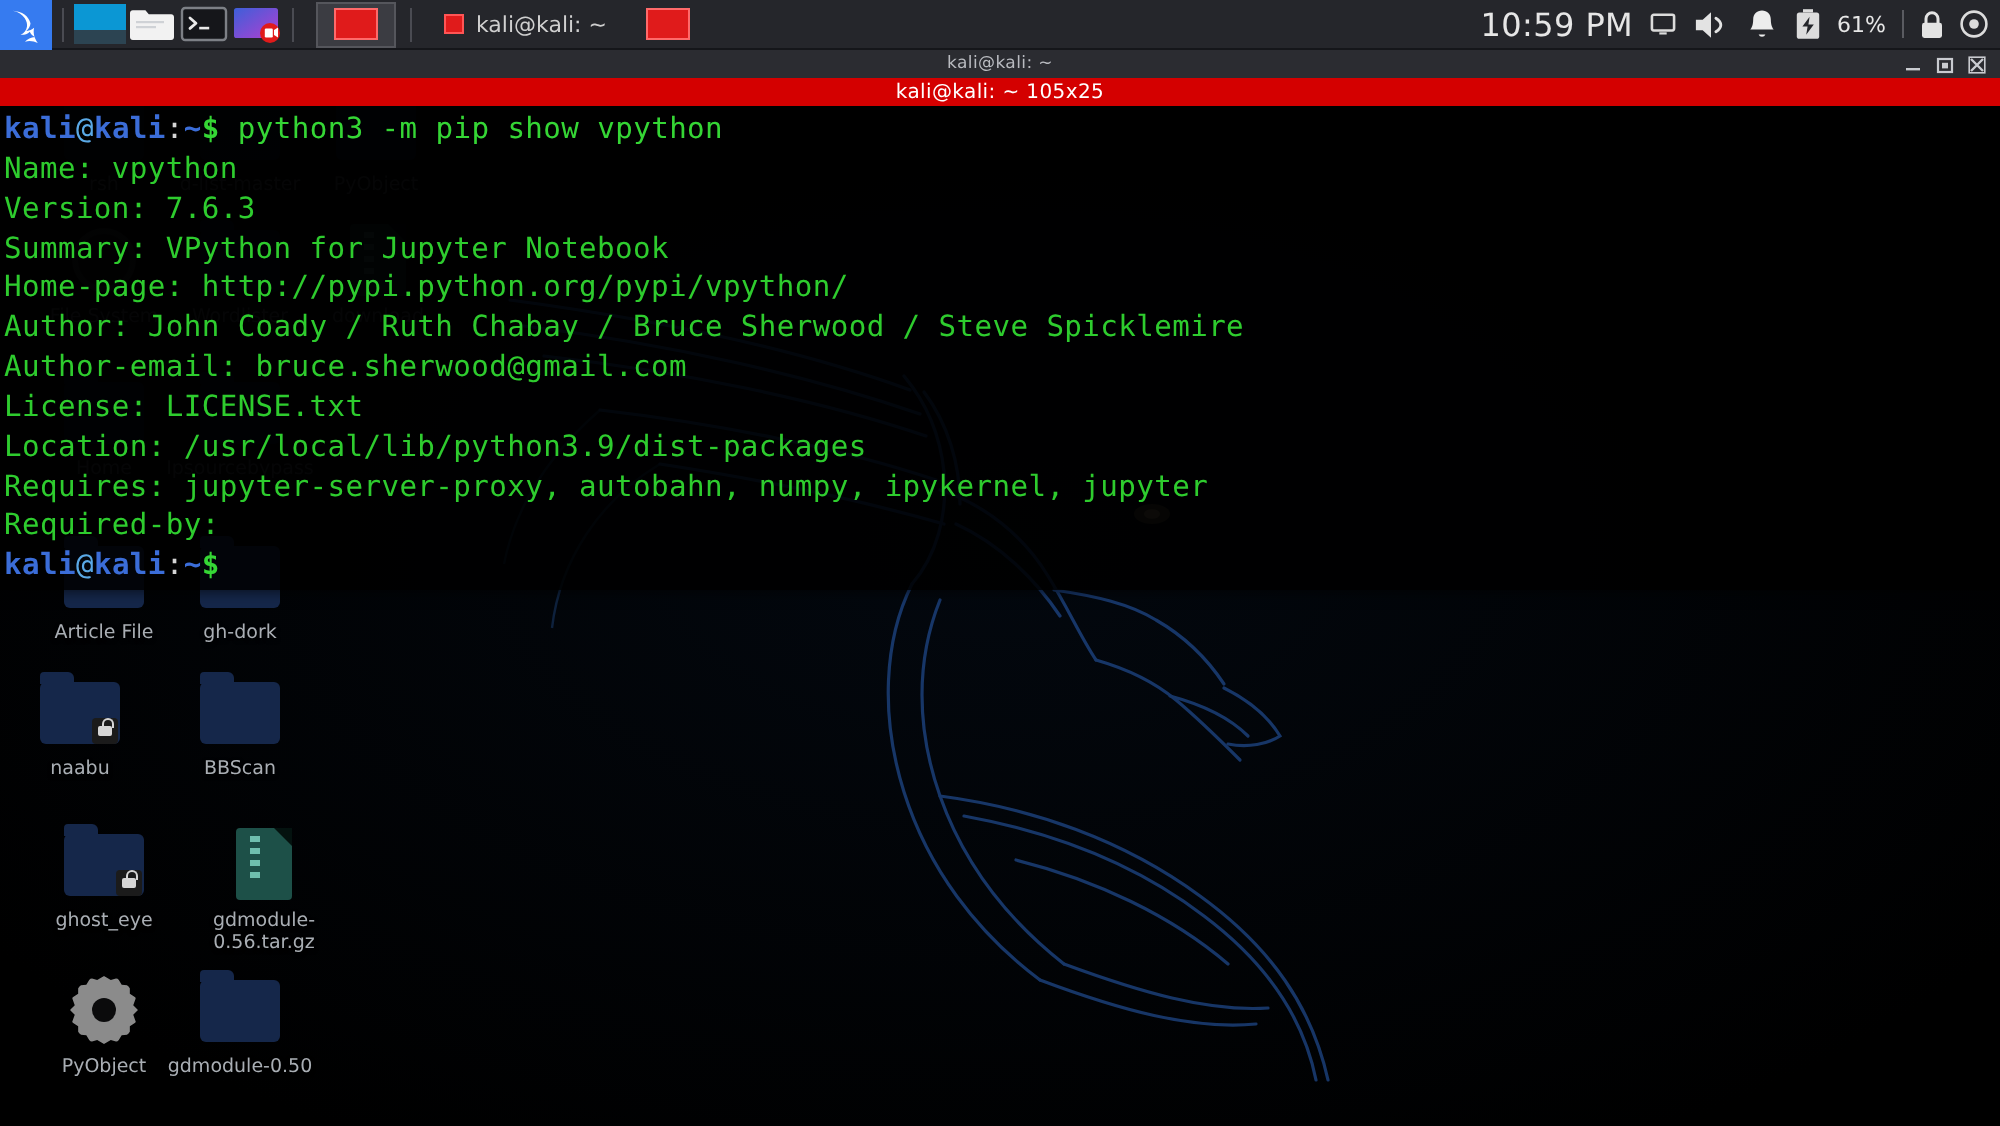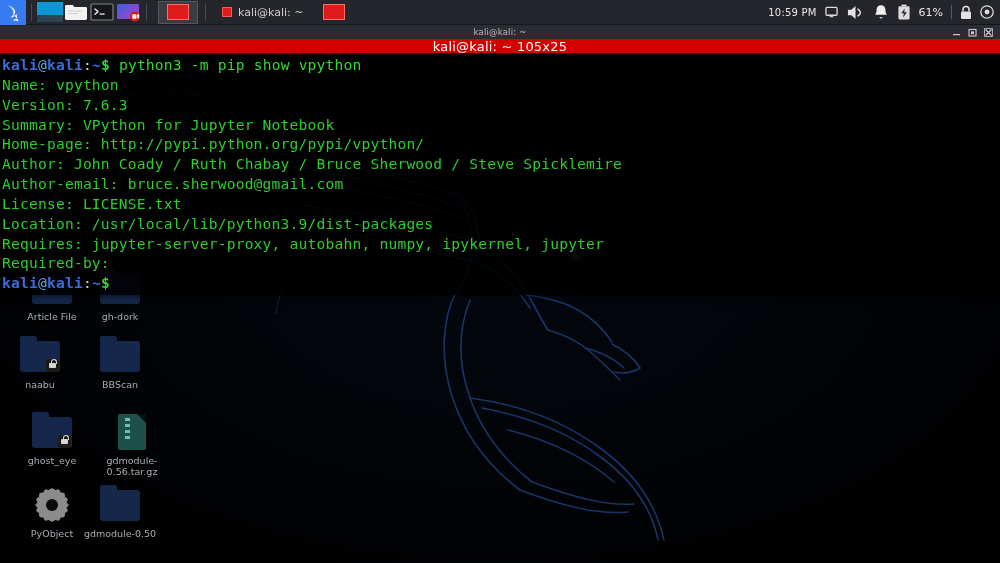--- a/index.html
+++ b/index.html
@@ -80,21 +80,21 @@
     max-width: 180px;
     white-space: nowrap; overflow: hidden;
   }
   .task-btn.active {
     background: #3b3c42;
     border: 1px solid #55565c;
   }
   .task-icon-sm { width: 10px; height: 10px; background: #e01b1b; border:1px solid #ff5555; flex:none; }
   .task-icon-lg { width: 22px; height: 16px; background: #e01b1b; border:1px solid #ff6a6a; flex:none; }
 
-  .clock { font-size: 10px; color: #e6e6e6; letter-spacing: .2px; }
+  .clock { font-size: 16px; color: #e6e6e6; letter-spacing: .2px; }
   .tray-ico { display: flex; align-items: center; justify-content: center; cursor: pointer; }
   .battery-txt { font-size: 11px; color: #e6e6e6; }
   .tray-sep { width:1px; height:14px; background:#5a5b61; }
 
   
   .dicon {
     position: absolute;
     width: 80px;
     display: flex; flex-direction: column; align-items: center;
     cursor: pointer;
@@ -208,21 +208,21 @@
   .wbtn svg { display:block; }
 
   .term-tabbar {
     height: 14px;
     background: #d40000;
     display: flex; align-items: center; justify-content: center;
     flex: none;
     position: relative;
   }
   .term-tab {
-    font-size: 13px;
+    font-size: 10px;
     color: #fff;
     letter-spacing: .2px;
     cursor: pointer;
   }
   .term-body {
     flex: 1;
     background: rgba(0,0,0,0.88);
     padding: 2px 0 0 2px;
     overflow: hidden;
   }

